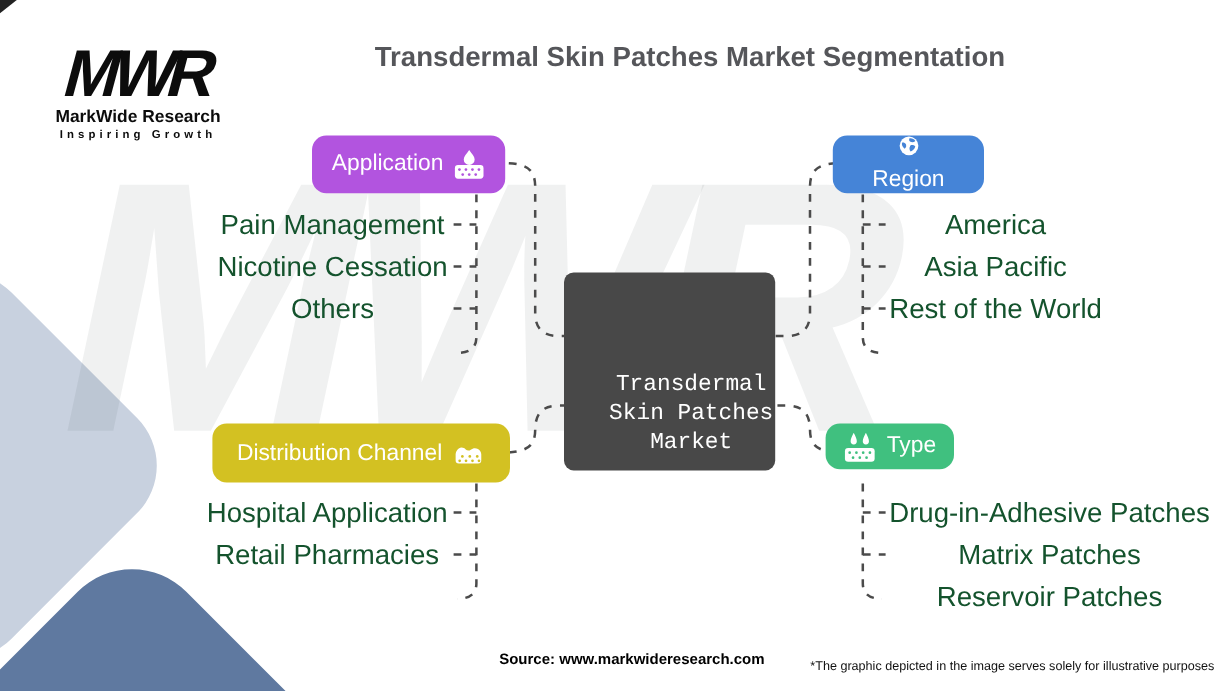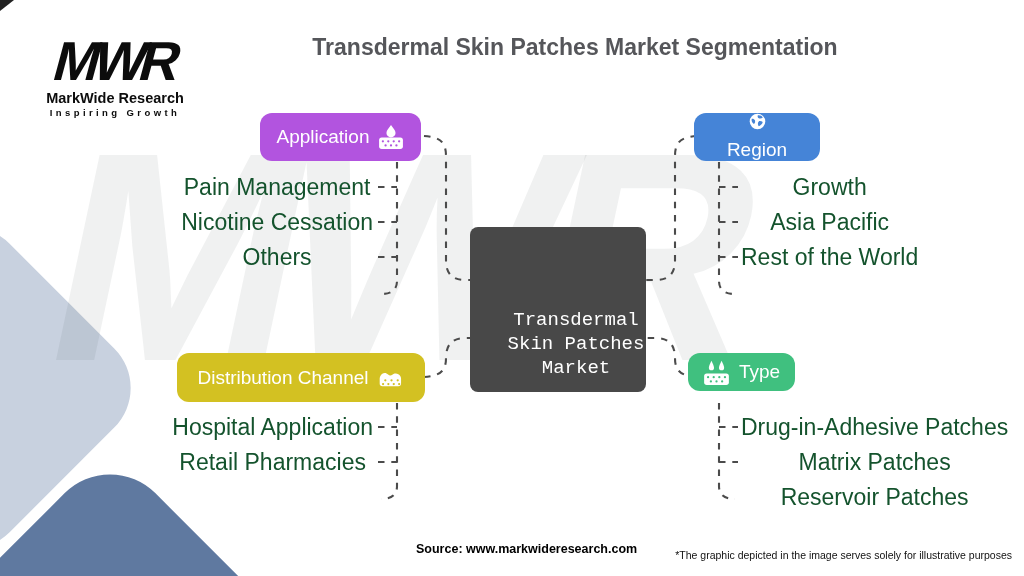--- a/index.html
+++ b/index.html
@@ -138,21 +138,21 @@
     <g fill="var(--dot,#4584d7)">
       <path d="M12.5 3.2c2.8-.5 5.6.8 7 3.1-1.6 1.5-3.9 1.9-5.8 1-1.4-.6-2-2.2-1.2-4.1z"></path>
       <path d="M4 8.2c1.8-.3 3.6.5 4.4 2.1.9 1.8.2 4-1.5 5.1-1.7-1-2.9-2.8-3.2-4.8-.1-.8 0-1.6.3-2.4z"></path>
       <path d="M13.5 11.5c2-.8 4.4-.3 5.9 1.3-.7 2.8-2.9 5-5.6 5.9-1.5-1.9-1.7-4.6-.3-7.2z"></path>
     </g>
     <circle cx="11.3" cy="11.6" r="2.1" fill="#ffffff"></circle>
   </svg>
   <span>Region</span>
 </div>
 <div class="item-list list-region">
-  <div class="item">Growth</div>
+  <div class="item">America</div>
   <div class="item">Asia Pacific</div>
   <div class="item">Rest of the World</div>
 </div>
 
 <div class="branch-btn btn-distribution" style="background: rgb(211, 193, 34); --dot: #d3c122;">
   <span>Distribution Channel</span>
   <svg width="27" height="27" viewBox="0 0 24 24">
     <path fill="#ffffff" d="M2 10.8c1.8-3.4 5-3.6 7-1.4.9 1 2.7 1.1 3.7.2 2.2-2 5.6-1.4 7.2 1.2.4.8.6 1.5.6 2.3v4.3a2.4 2.4 0 01-2.4 2.4H3.9a2.4 2.4 0 01-2.4-2.4v-4.5c0-.7.2-1.4.5-2.1z"></path>
     <g fill="var(--dot,#d3c122)">
       <circle cx="6.5" cy="14.5" r="1.0"></circle>

